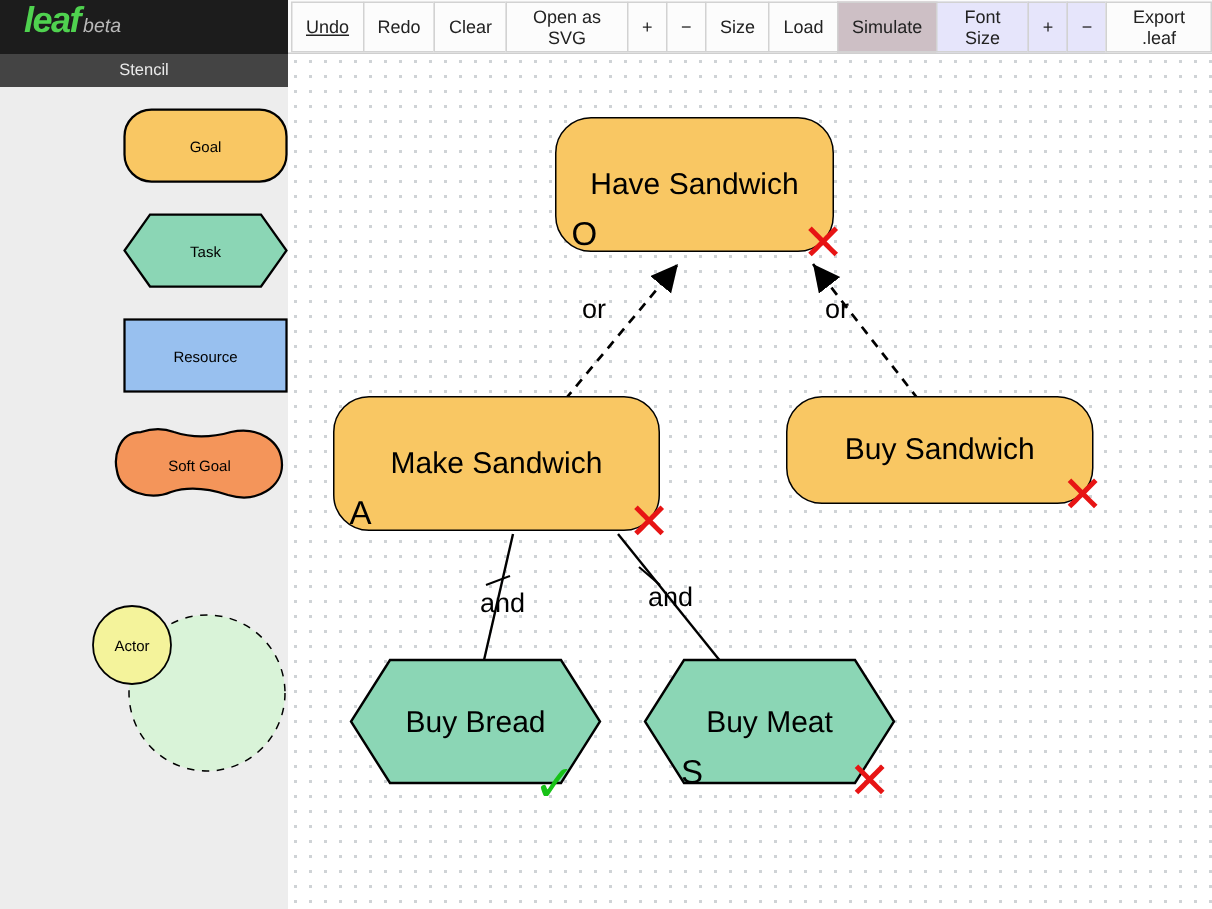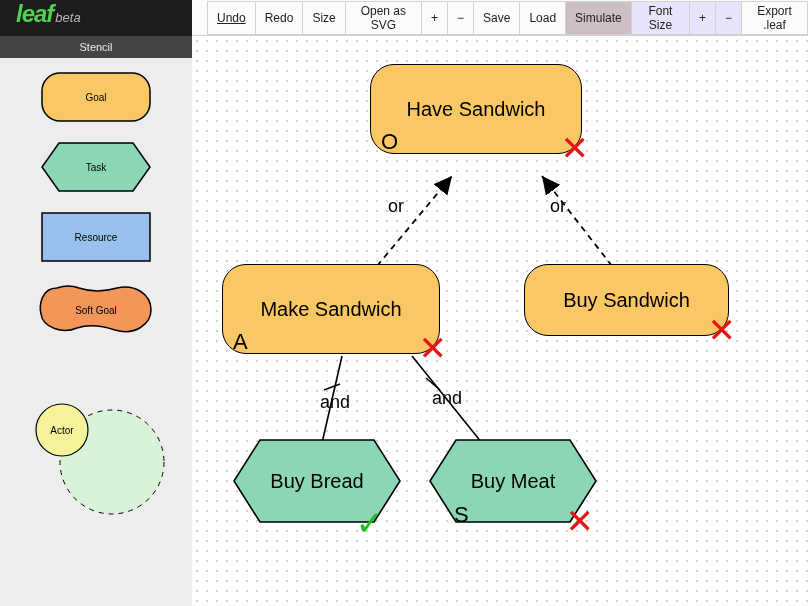--- a/index.html
+++ b/index.html
@@ -2,31 +2,31 @@
 <html><head>
 <meta charset="utf-8">
 <style>
   * { box-sizing: border-box; }
   html, body { margin: 0; padding: 0; width: 808px; height: 606px; font-family: "Helvetica Neue", Arial, sans-serif; overflow: hidden; }
   .app { display: flex; flex-direction: column; width: 808px; height: 606px; }
   .toolbar { position: absolute; left: 192px; top: 0; height: 36px; display: flex; align-items: stretch; background: #fbfbfb; border-bottom: 1px solid #cfcfcf; z-index: 5; }
   .tbtn { border: 1px solid #d2d2d2; background: #fcfcfc; color: #222; font-size: 12px; padding: 0 9px; display: flex; align-items: center; height: 34px; margin-top: 1px; margin-left: -1px; cursor: pointer; }
   .tbtn.sim { background: #cdbfc5; }
   .tbtn.font { background: #e6e5fb; }
-  .tbtn:first-child { margin-left: 15px; text-decoration: underline; }
+  .tbtn:first-child { margin-left: 2px; text-decoration: underline; }
 
   .logo-bar { width: 192px; height: 36px; background: #1c1c1c; display: flex; align-items: baseline; padding-left: 16px; }
   .logo { font-style: italic; font-weight: 700; font-size: 24px; color: #4fd24f; letter-spacing: -1px; }
   .logo-beta { font-size: 13px; color: #b8b8b8; margin-left: 2px; font-style: italic; }
 
   .side { position: absolute; left: 0; top: 36px; width: 192px; height: 570px; background: #ededed; }
   .side-title-bar { height: 22px; background: #444; display: flex; align-items: center; justify-content: center; }
   .side-title { color: #eaeaea; font-size: 11px; }
 
-  .stencils { padding: 14px 0 0 0; display: flex; flex-direction: column; align-items: center; gap: 20px; }
+  .stencils { padding: 14px 0 0 0; display: flex; flex-direction: column; align-items: flex-end; gap: 20px; }
   .stencil-item { display: flex; align-items: center; justify-content: center; }
 
   .canvas { position: absolute; left: 192px; top: 36px; width: 616px; height: 570px; background-image: radial-gradient(circle, #cfd3d6 1px, transparent 1px); background-size: 10px 10px; background-color: #fff; }
 
   
   .goal-node { position: absolute; border: 1.5px solid #000; border-radius: 24px; background: #f9c763; display: flex; align-items: center; justify-content: center; }
   .node-label { font-size: 20px; color: #000; white-space: nowrap; }
   .anno { position: absolute; font-size: 22px; color: #000; }
   .mark { position: absolute; font-size: 34px; line-height: 1; }
   .mark.red { color: #e71414; }
@@ -45,25 +45,25 @@
 <div class="app">
 
   <div class="logo-bar">
     <span class="logo">leaf</span>
     <span class="logo-beta">beta</span>
   </div>
 
   <div class="toolbar">
     <button class="tbtn">Undo</button>
     <button class="tbtn">Redo</button>
-    <button class="tbtn">Size</button>
+    <button class="tbtn">Clear</button>
     <button class="tbtn">Open as SVG</button>
     <button class="tbtn">+</button>
     <button class="tbtn">−</button>
-    <button class="tbtn">Save</button>
+    <button class="tbtn">Size</button>
     <button class="tbtn">Load</button>
     <button class="tbtn sim">Simulate</button>
     <button class="tbtn font">Font Size</button>
     <button class="tbtn font">+</button>
     <button class="tbtn font">−</button>
     <button class="tbtn">Export .leaf</button>
   </div>
 
   <div class="side">
     <div class="side-title-bar">
@@ -128,21 +128,21 @@
 
       <line x1="290" y1="407" x2="220" y2="320" stroke="#000" stroke-width="1.6"></line>
       <line x1="234" y1="342" x2="248" y2="354" stroke="#000" stroke-width="1.4"></line>
     </svg>
 
     <span class="edge-label" style="left:196px; top:160px;">or</span>
     <span class="edge-label" style="left:358px; top:160px;">or</span>
     <span class="edge-label" style="left:128px; top:356px;">and</span>
     <span class="edge-label" style="left:240px; top:352px;">and</span>
 
-    <div class="goal-node" style="left:178px; top:28px; width:212px; height:90px;">
+    <div class="goal-node" style="left:178px; top:42px; width:186px; height:90px;">
       <span class="node-label">Have Sandwich</span>
       <span class="anno" style="left:10px; bottom:-2px;">O</span>
       <span class="mark red" style="right:-8px; bottom:-12px;">✕</span>
     </div>
 
     <div class="goal-node" style="left:30px; top:228px; width:218px; height:90px;">
       <span class="node-label">Make Sandwich</span>
       <span class="anno" style="left:10px; bottom:-2px;">A</span>
       <span class="mark red" style="right:-8px; bottom:-12px;">✕</span>
     </div>

